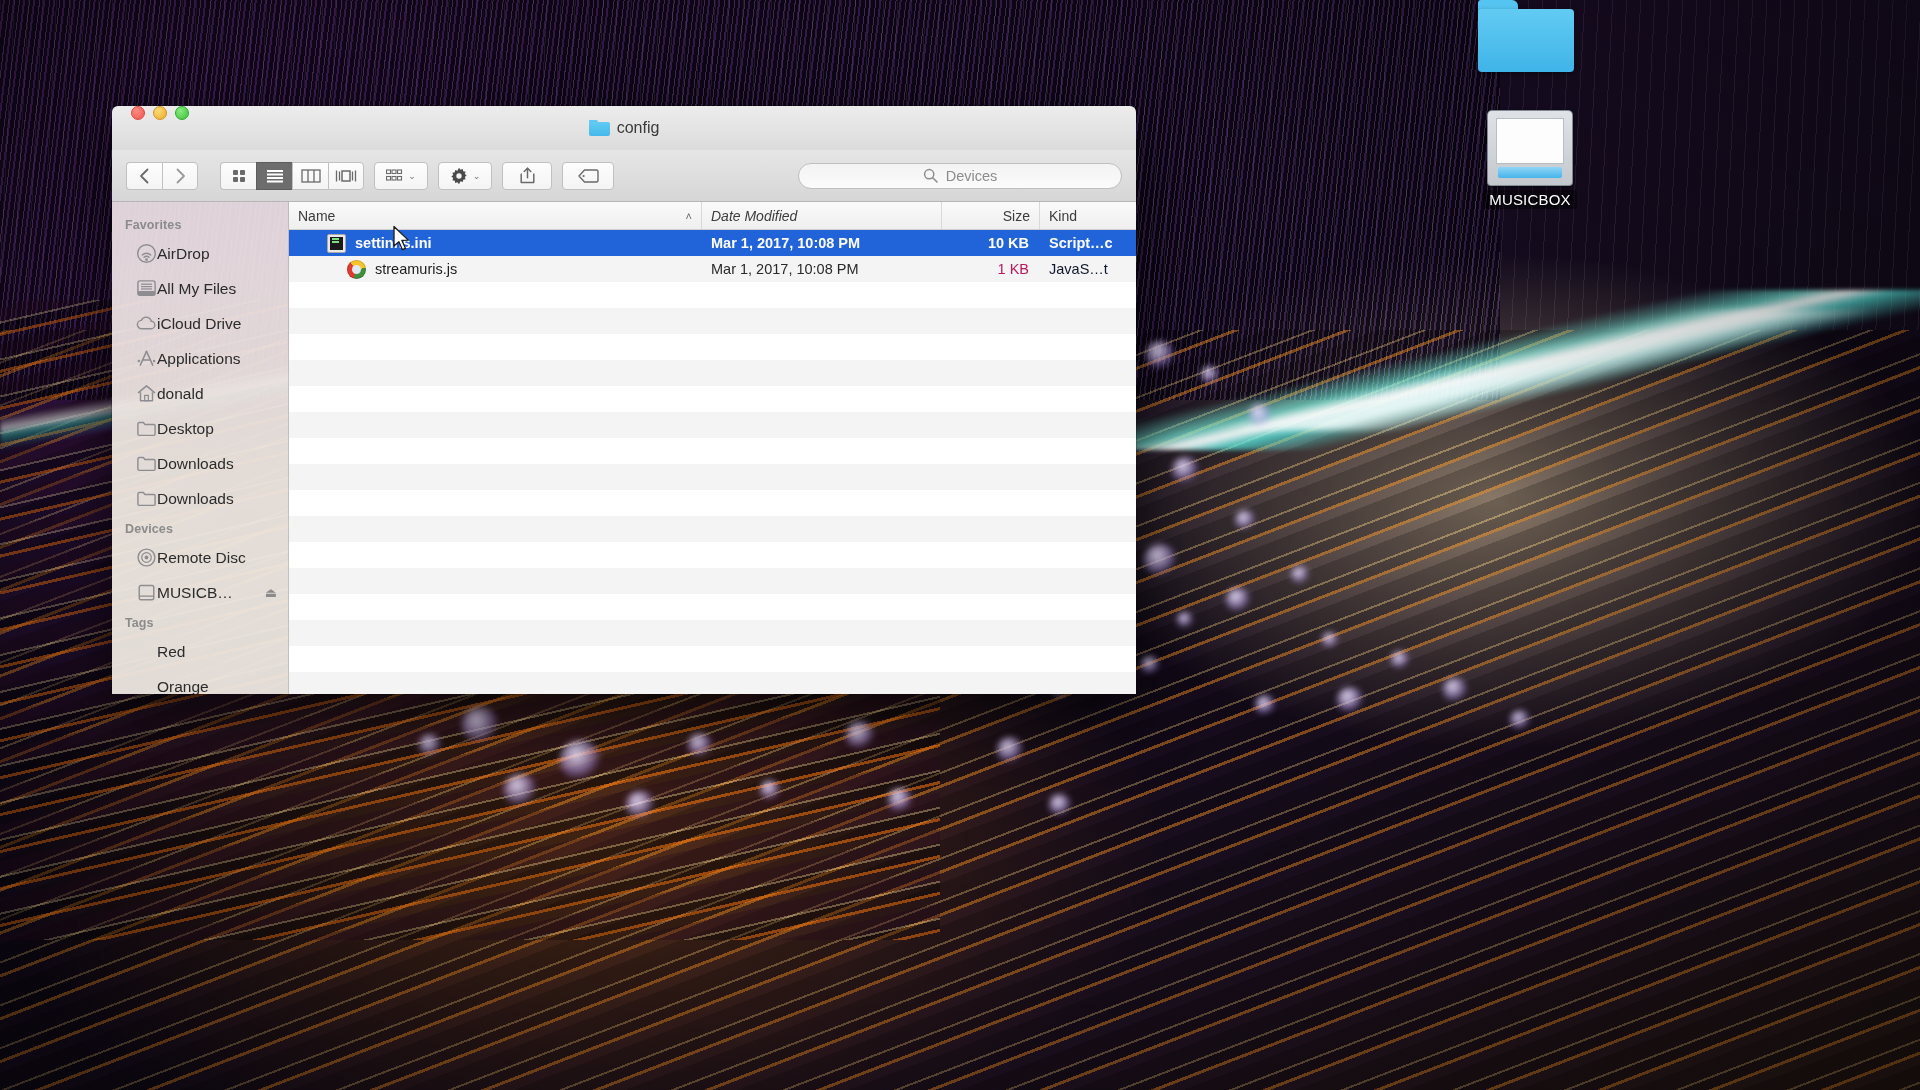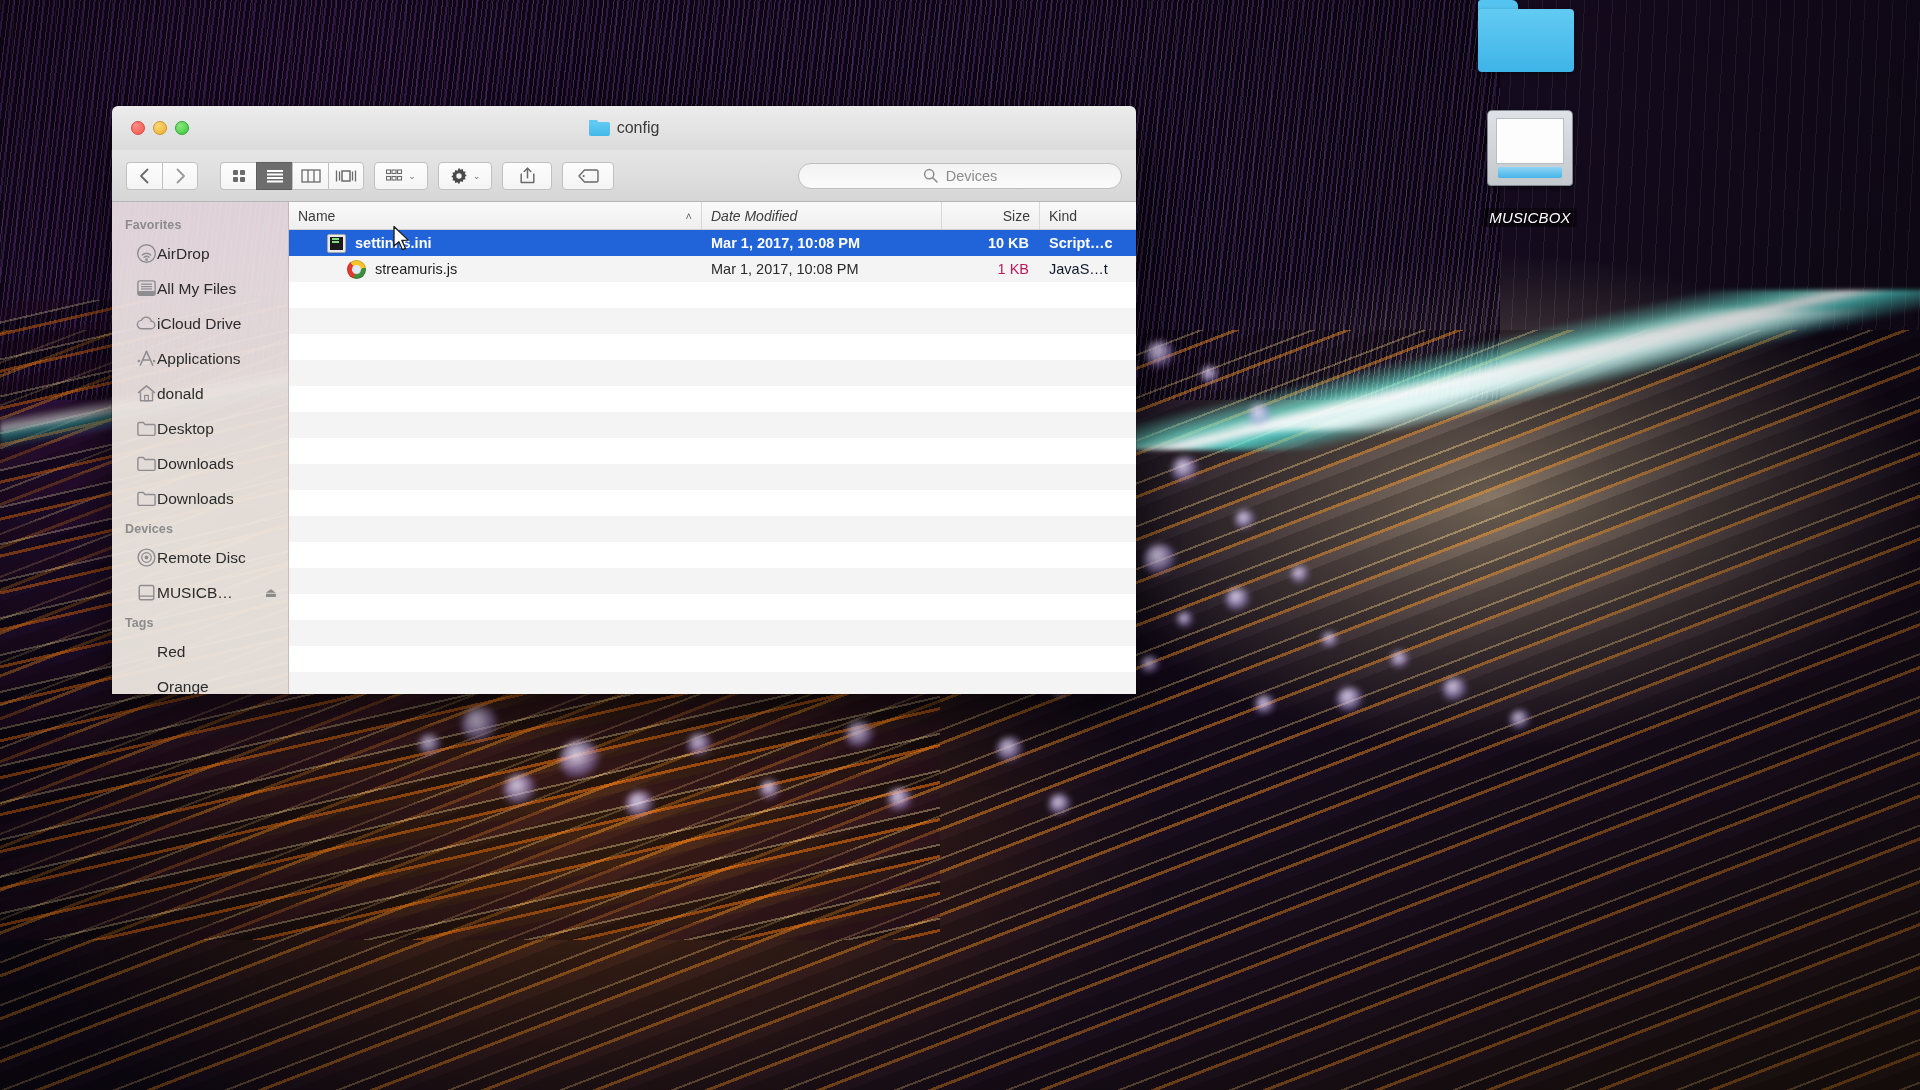--- a/index.html
+++ b/index.html
@@ -84,25 +84,24 @@
   .wp-vignette {
     position:absolute; inset:0;
     background:radial-gradient(ellipse 1300px 900px at 50% 45%, transparent 40%, rgba(0,0,0,.42) 100%);
   }
 
   
   .desktop-icon {
     position:absolute; width:120px; text-align:center; z-index:5;
   }
   .di-label {
-    display:inline-block; margin-top:22px;
+    display:inline-block; margin-top:4px;
     color:#fff; font-size:15px; letter-spacing:.2px;
     background:rgba(0,0,0,.45); border-radius:3px; padding:1px 6px;
     text-shadow:0 1px 2px rgba(0,0,0,.9);
-    font-style:italic;
   }
   .drive-glyph {
     width:86px; height:76px; margin:0 auto; position:relative;
     background:linear-gradient(#dfe3e7,#c3c8cd);
     border-radius:5px 5px 4px 4px;
     border:1px solid rgba(120,128,136,.9);
     box-shadow:0 2px 4px rgba(0,0,0,.5);
   }
   .drive-glyph:before {
     content:""; position:absolute; left:8px; right:8px; top:7px; height:44px;
@@ -130,21 +129,21 @@
     position:absolute; left:112px; top:106px; width:1024px; height:588px;
     border-radius:6px 6px 0 0;
     box-shadow:0 20px 60px rgba(0,0,0,.62), 0 0 0 .5px rgba(0,0,0,.35);
     overflow:hidden; z-index:10;
     display:flex; flex-direction:column;
   }
   .titlebar {
     height:44px; flex:none; position:relative;
     background:linear-gradient(#ececec,#dcdcdc);
     border-bottom:none;
-    display:flex; align-items:center;
+    display:flex; 
   }
   .traffic { display:flex; gap:8px; margin-left:19px; }
   .light { width:14px; height:14px; border-radius:50%; position:relative; }
   .light.red    { background:radial-gradient(circle at 34% 30%, #ff8d85, #f0554b); border:.5px solid #d8483f; }
   .light.yellow { background:radial-gradient(circle at 34% 30%, #ffda77, #ecab2b); border:.5px solid #cf9423; }
   .light.green  { background:radial-gradient(circle at 34% 30%, #8ce87e, #38c53a); border:.5px solid #2ba62f; }
   .win-title {
     position:absolute; left:0; right:0; top:0; height:44px;
     display:flex; align-items:center; justify-content:center; gap:7px;
     font-size:16px; color:#3a3a3a; font-weight:400; pointer-events:none;

